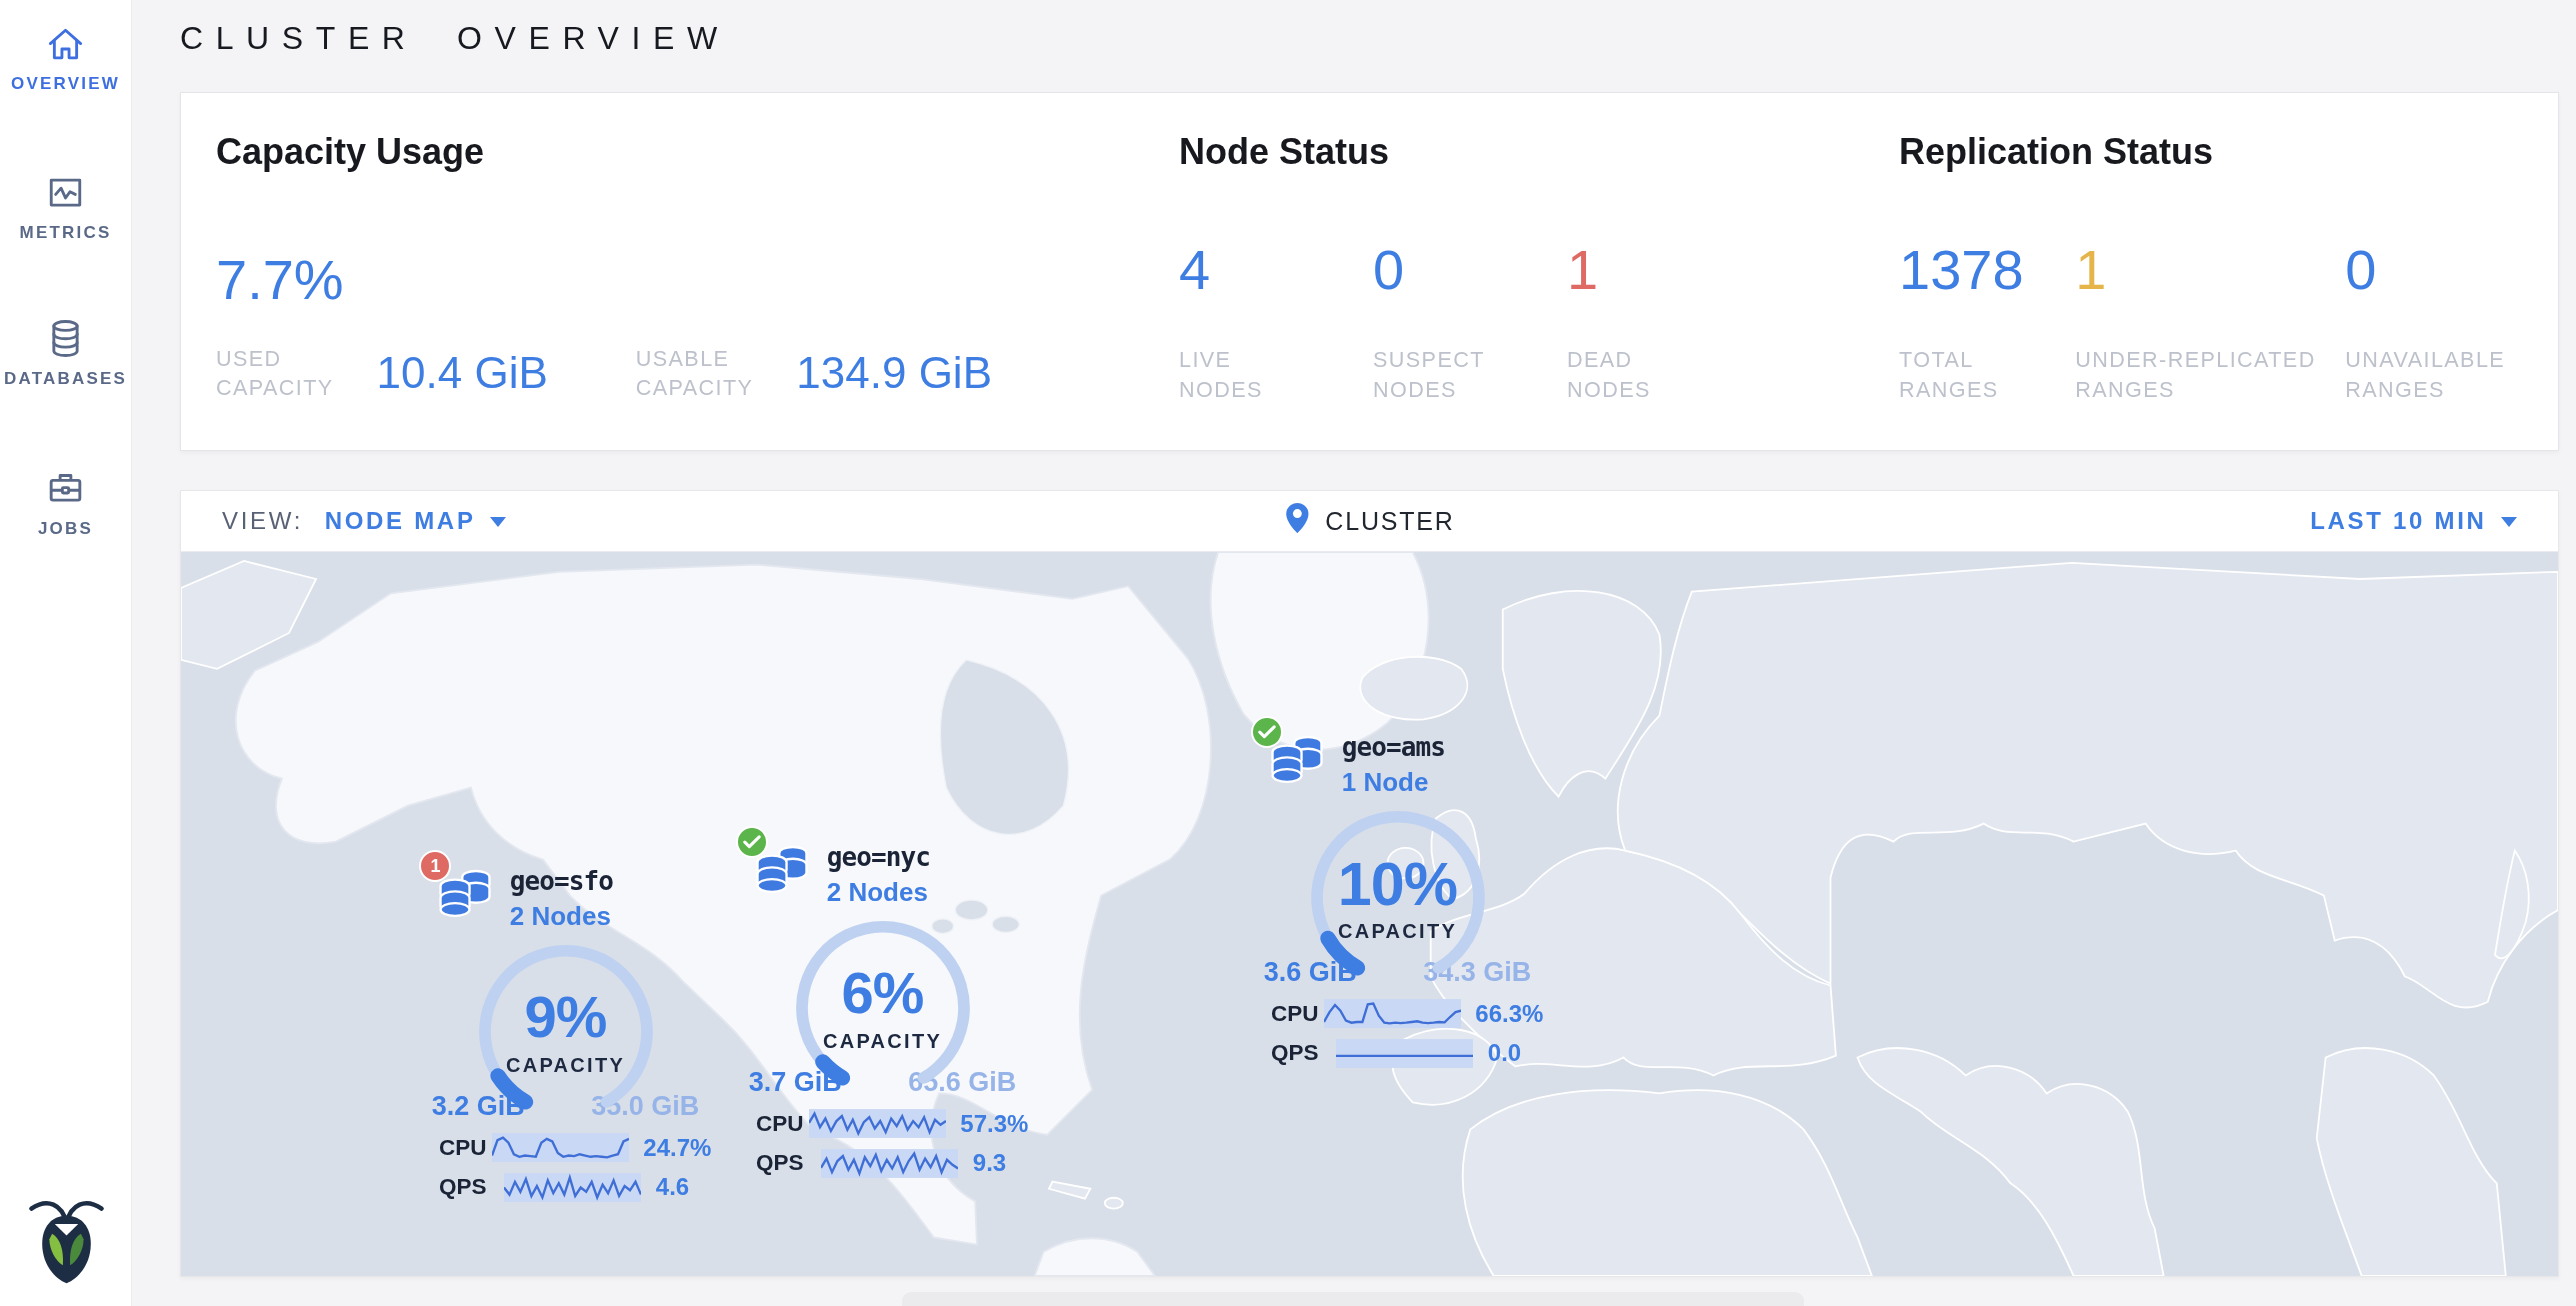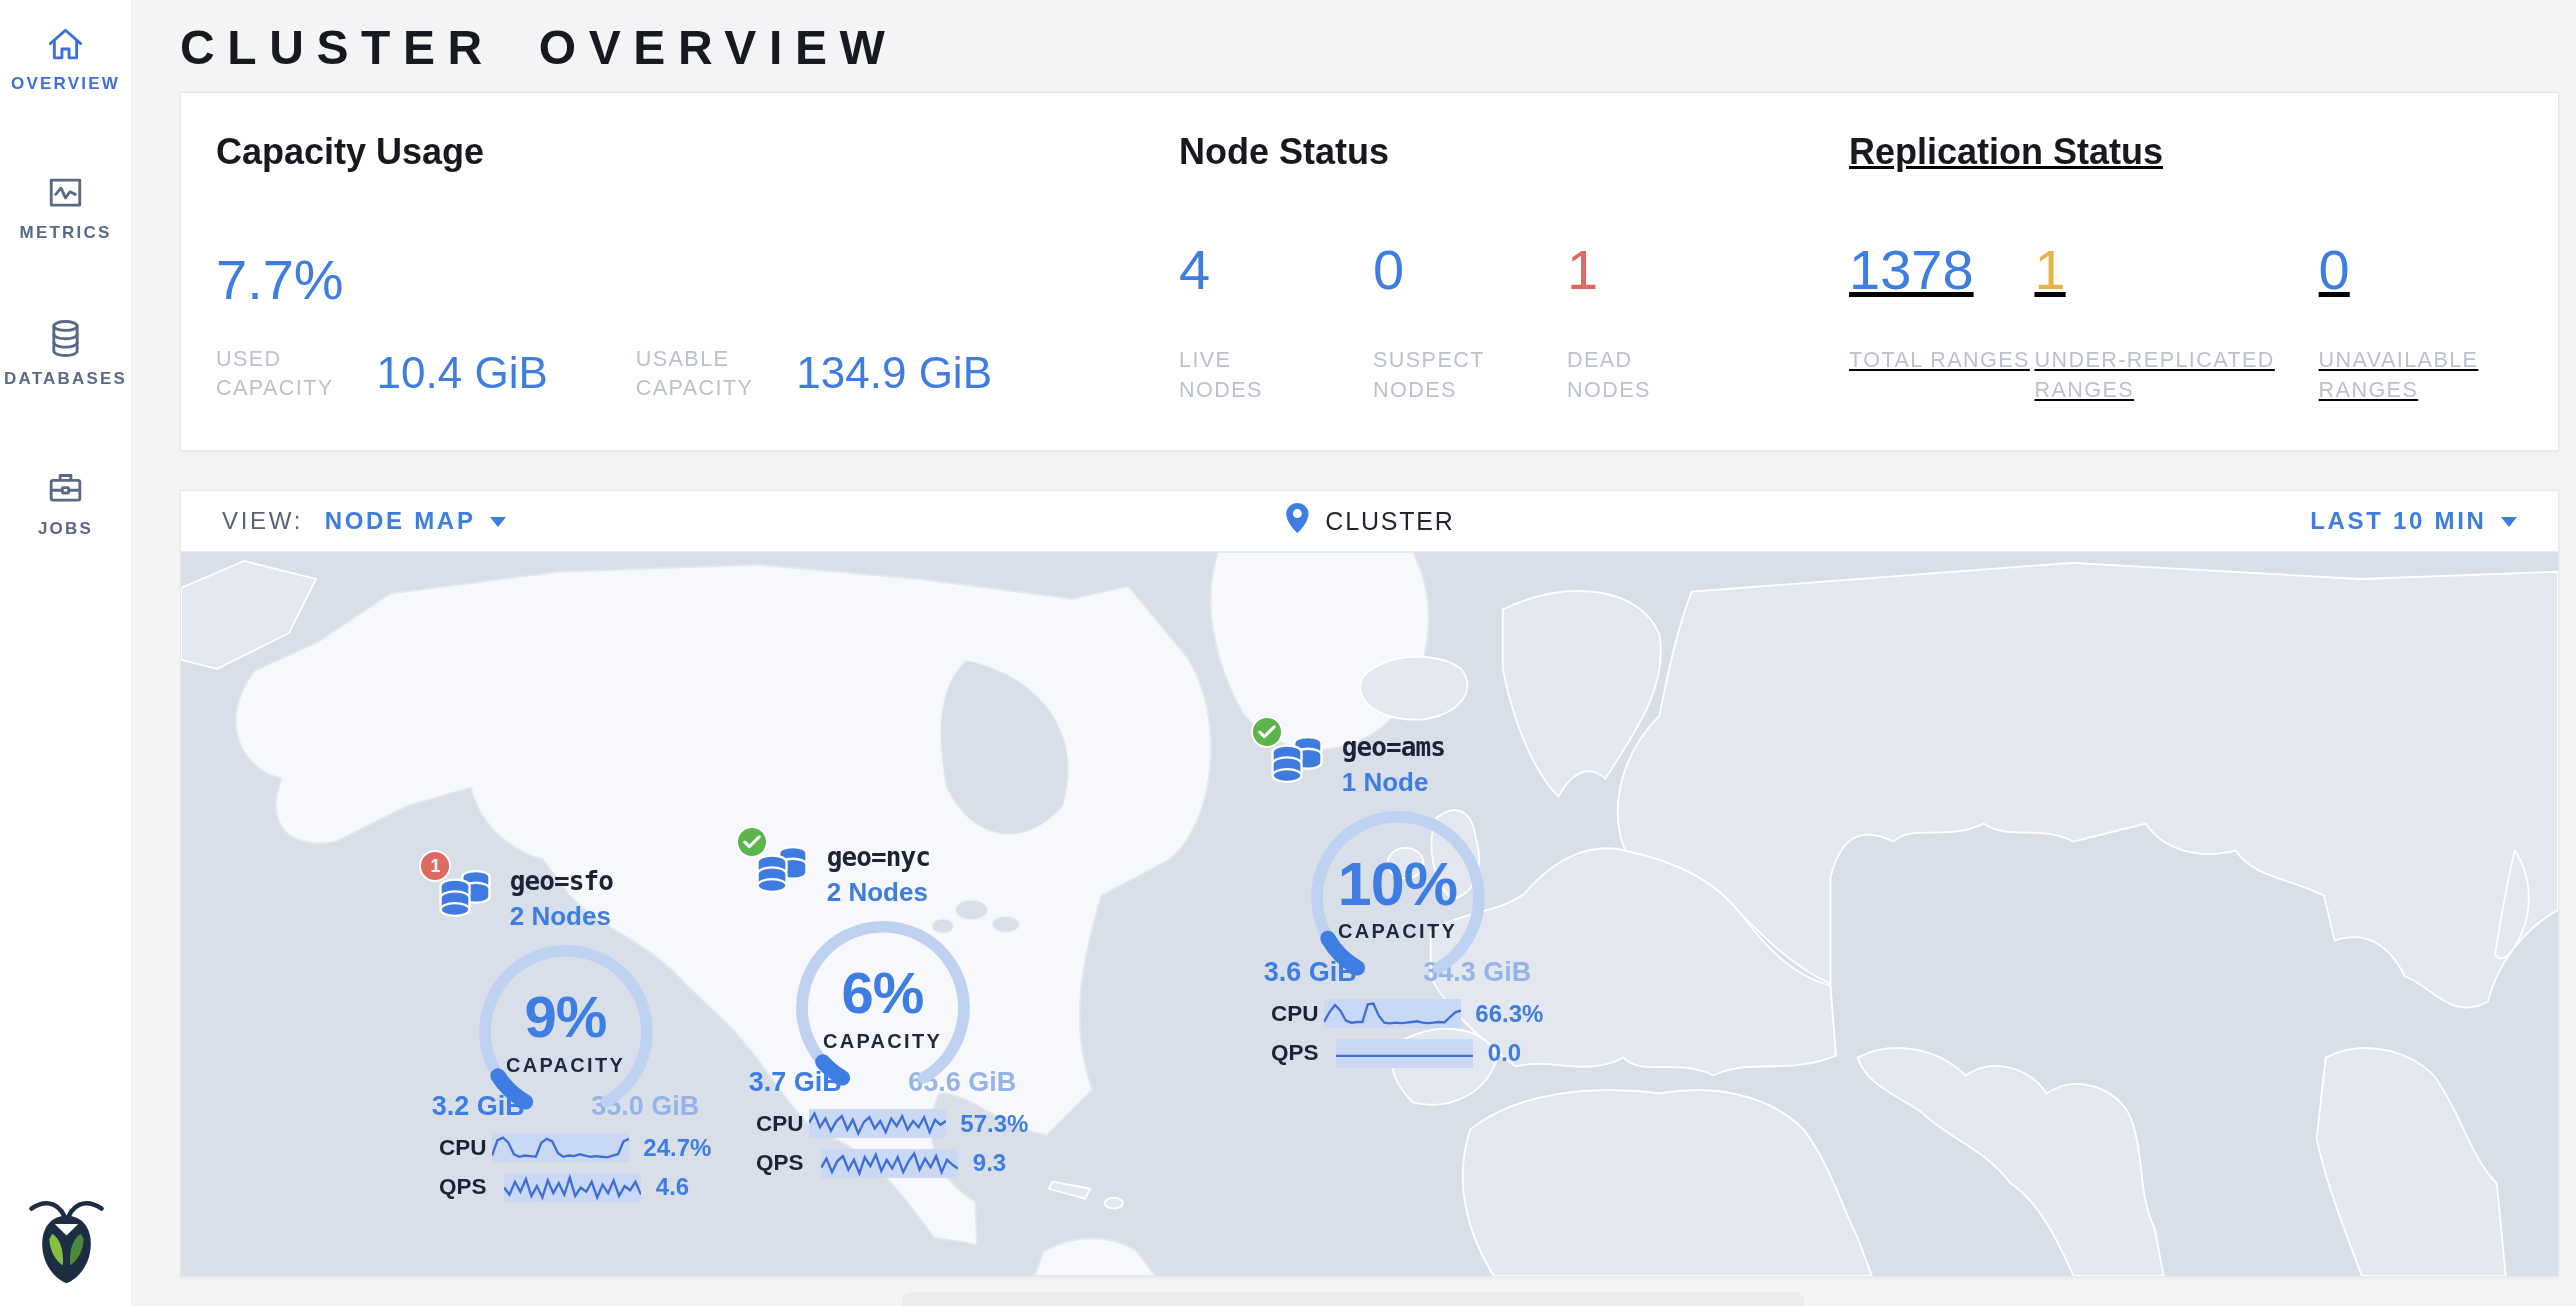--- a/index.html
+++ b/index.html
@@ -10,21 +10,21 @@
   .sidebar { position:absolute; left:0; top:0; bottom:0; width:132px; background:#fff;
              border-right:0.9px solid #ececef; z-index:30; }
   .nav-item { position:absolute; left:0; width:100%; text-align:center; cursor:pointer; }
   .nav-item .nav-label { display:block; margin-top:9px; font-size:17px; font-weight:700;
                          letter-spacing:2.2px; color:#5a6987; }
   .nav-item svg { display:block; margin:0 auto; }
   .nav-item.active .nav-label { color:#3e6fe0; }
   .logo { position:absolute; left:23.5px; bottom:20px; width:85px; height:90px; cursor:pointer; }
 
   
-  .page-title { position:absolute; left:180px; top:20px; font-size:48px; font-weight:700;
+  .page-title { position:absolute; left:180px; top:20px; font-size:32px; font-weight:400;
                 letter-spacing:12.6px; word-spacing:18px; color:#16191f; }
 
   
   .card { position:absolute; background:#fff; border:0.9px solid #e5e5e9;
           box-shadow:0 1.8px 4.5px rgba(30,30,40,.04); }
   .card-summary { left:180px; top:92px; width:2379px; height:359px; }
   .sec-title { font-size:36px; font-weight:600; color:#17191e; }
   .stat-num { font-size:56px; line-height:1; }
   .stat-label { font-size:21.6px; line-height:30px; letter-spacing:1.4px; color:#bdc1cb; }
   .c-blue { color:var(--accent); } .c-red { color:var(--red); } .c-yellow { color:var(--yellow); }
@@ -44,21 +44,21 @@
   .bar-labels { position:relative; height:29px; margin-top:5.4px; font-size:24px; color:#6b7486; }
   .bar-labels span { position:absolute; transform:translateX(-50%); white-space:nowrap; }
   .bar-labels span:nth-child(1){left:2%;} .bar-labels span:nth-child(2){left:29.44%;}
   .bar-labels span:nth-child(3){left:58.88%;} .bar-labels span:nth-child(4){left:88.32%;}
   .cap-stats { display:flex; align-items:center; margin-top:36px; }
   .cap-stat-label { width:148px; font-size:21.6px; line-height:29px; letter-spacing:1.4px; color:#bdc1cb; }
   .cap-stat-value { font-size:44px; color:var(--accent); margin-left:40px; white-space:nowrap; }
   .cap-gap { width:108px; }
 
   .sec-nodes { position:absolute; left:998px; top:38px; }
-  .sec-repl  { position:absolute; left:1668px; top:38px;text-decoration:underline; }
+  .sec-repl  { position:absolute; left:1718px; top:38px; }
   .stats-row { display:flex; margin-top:69px; }
   .stat { margin-right:0; }
   .sec-nodes .stat { width:194px; }
   .sec-repl .stat:nth-child(1) { width:203px; }
   .sec-repl .stat:nth-child(2) { width:311px; }
   .stat .stat-label { margin-top:47px; max-width:262px; }
   .sec-nodes .stat .stat-label { max-width:126px; }
 
   
   .card-map { left:180px; top:490px; width:2379px; height:787px; border:0.9px solid #e7e7ea; }

